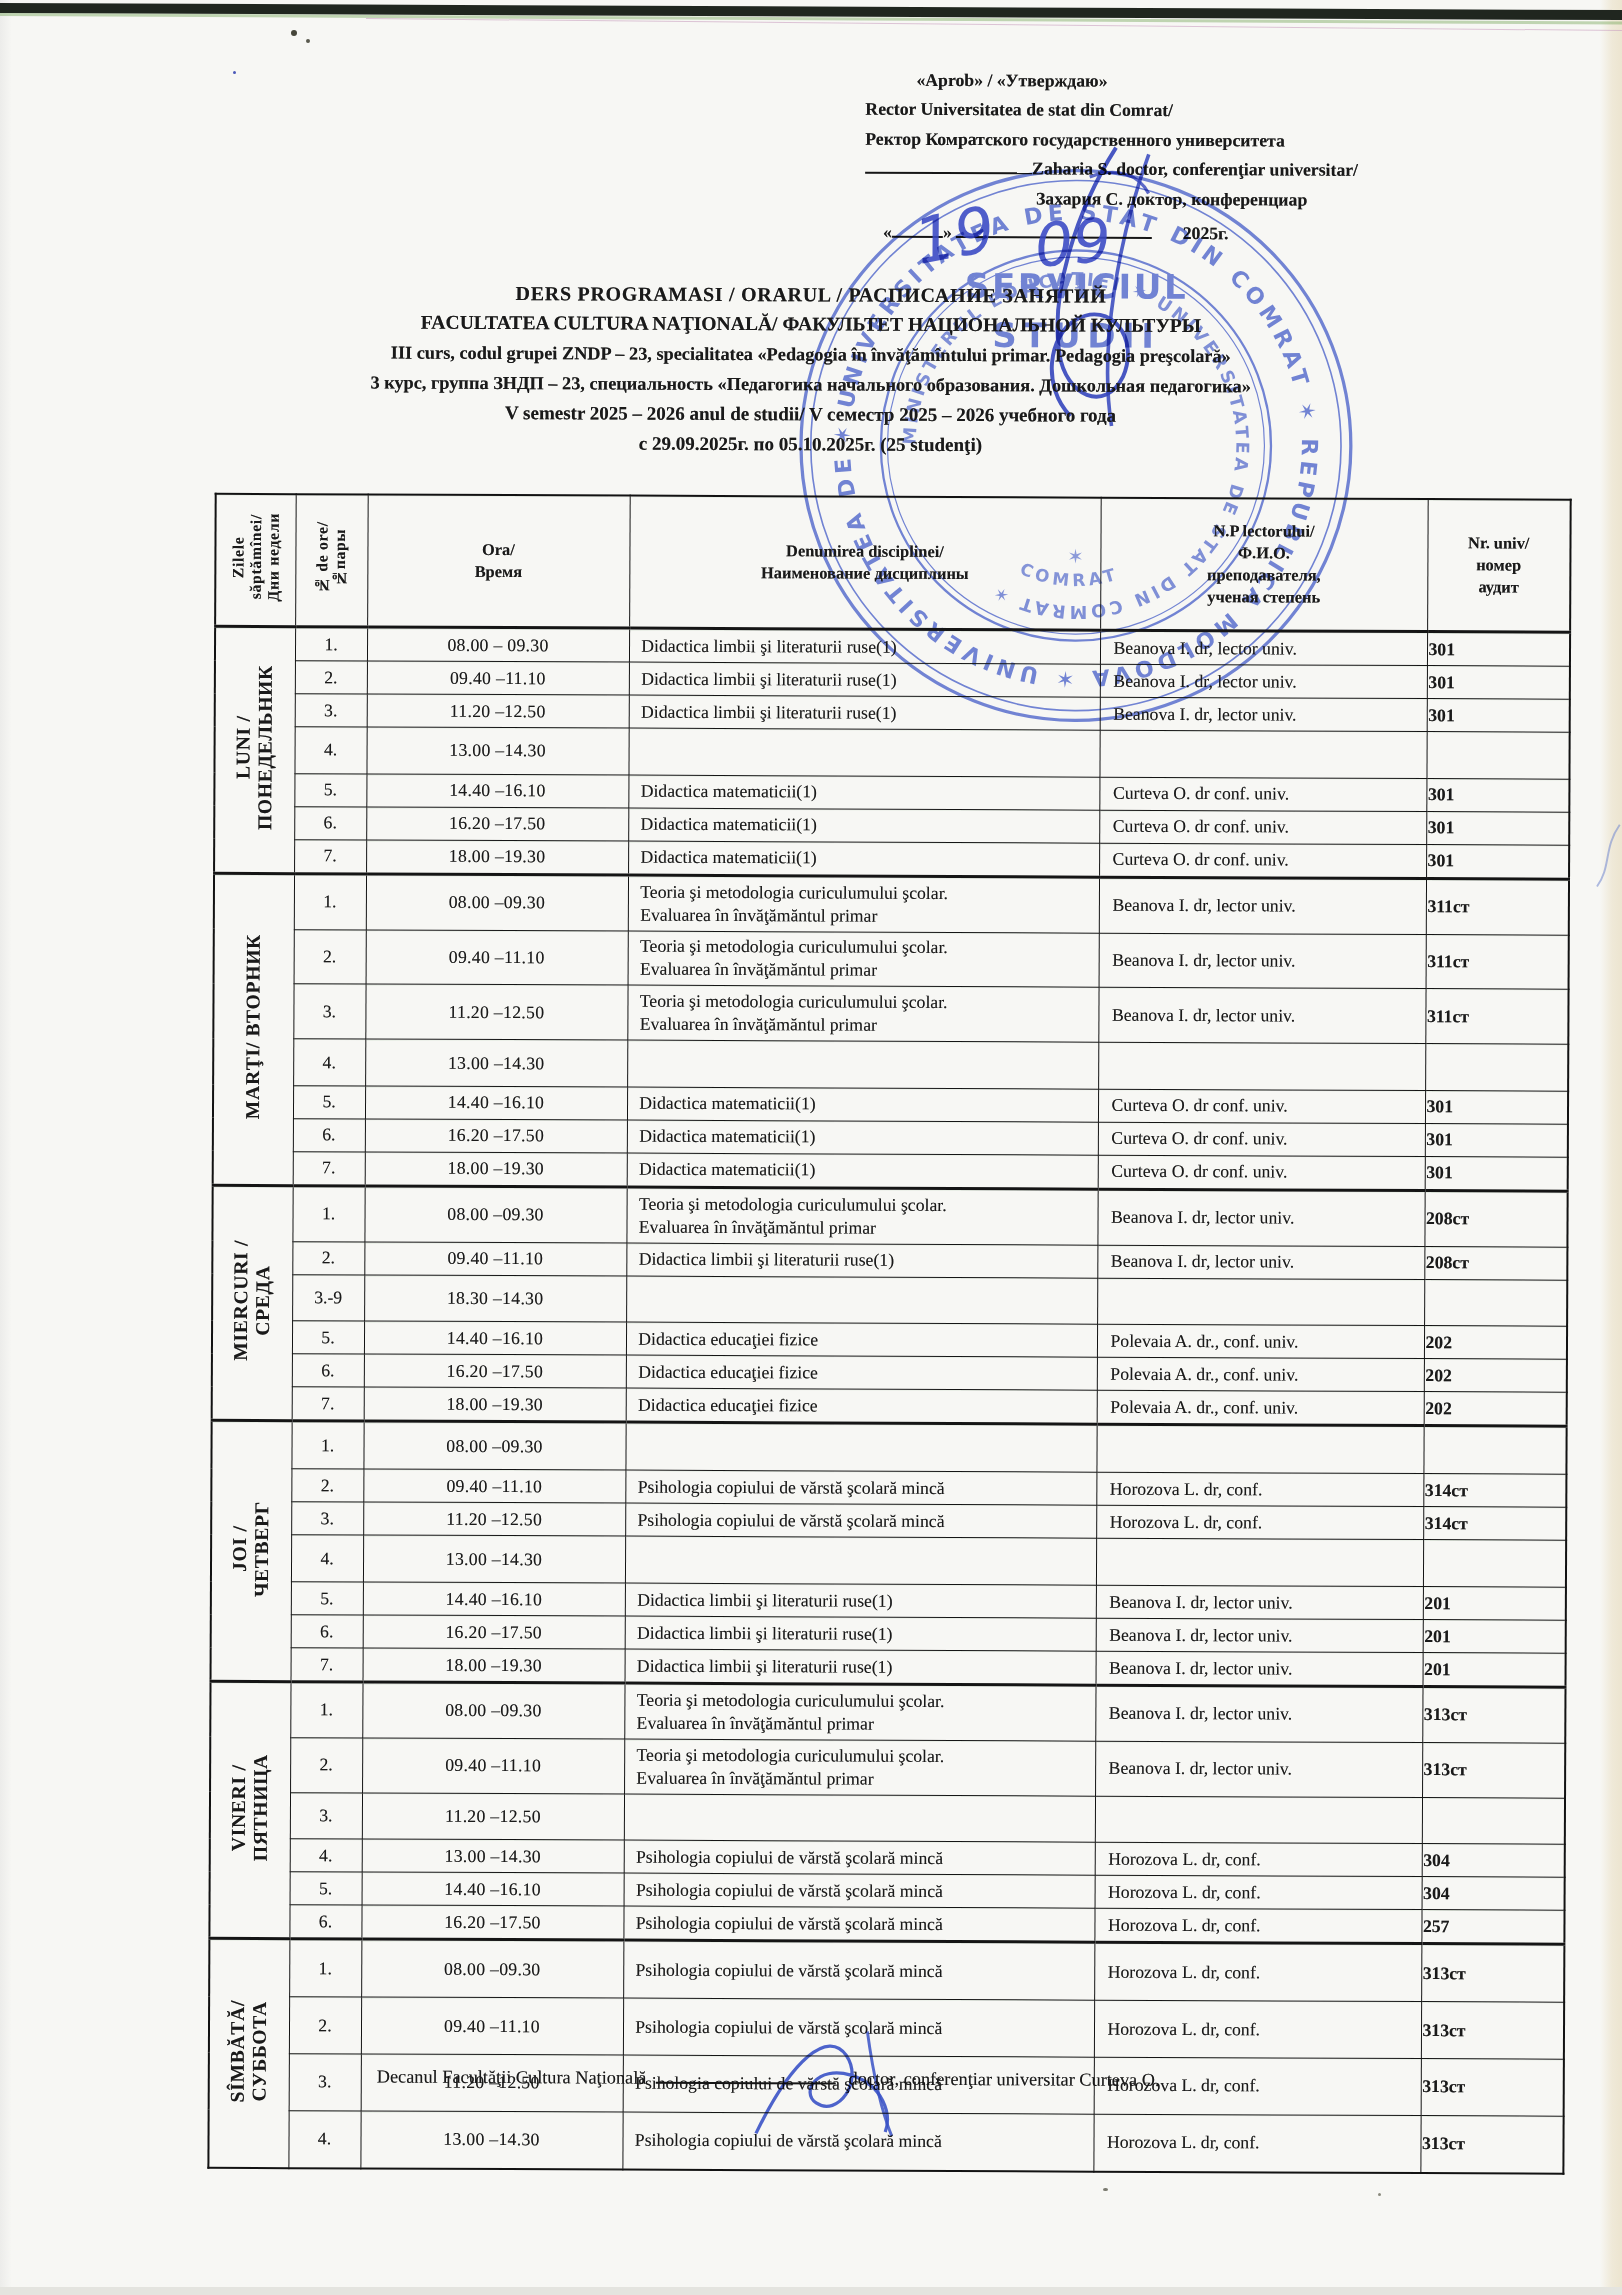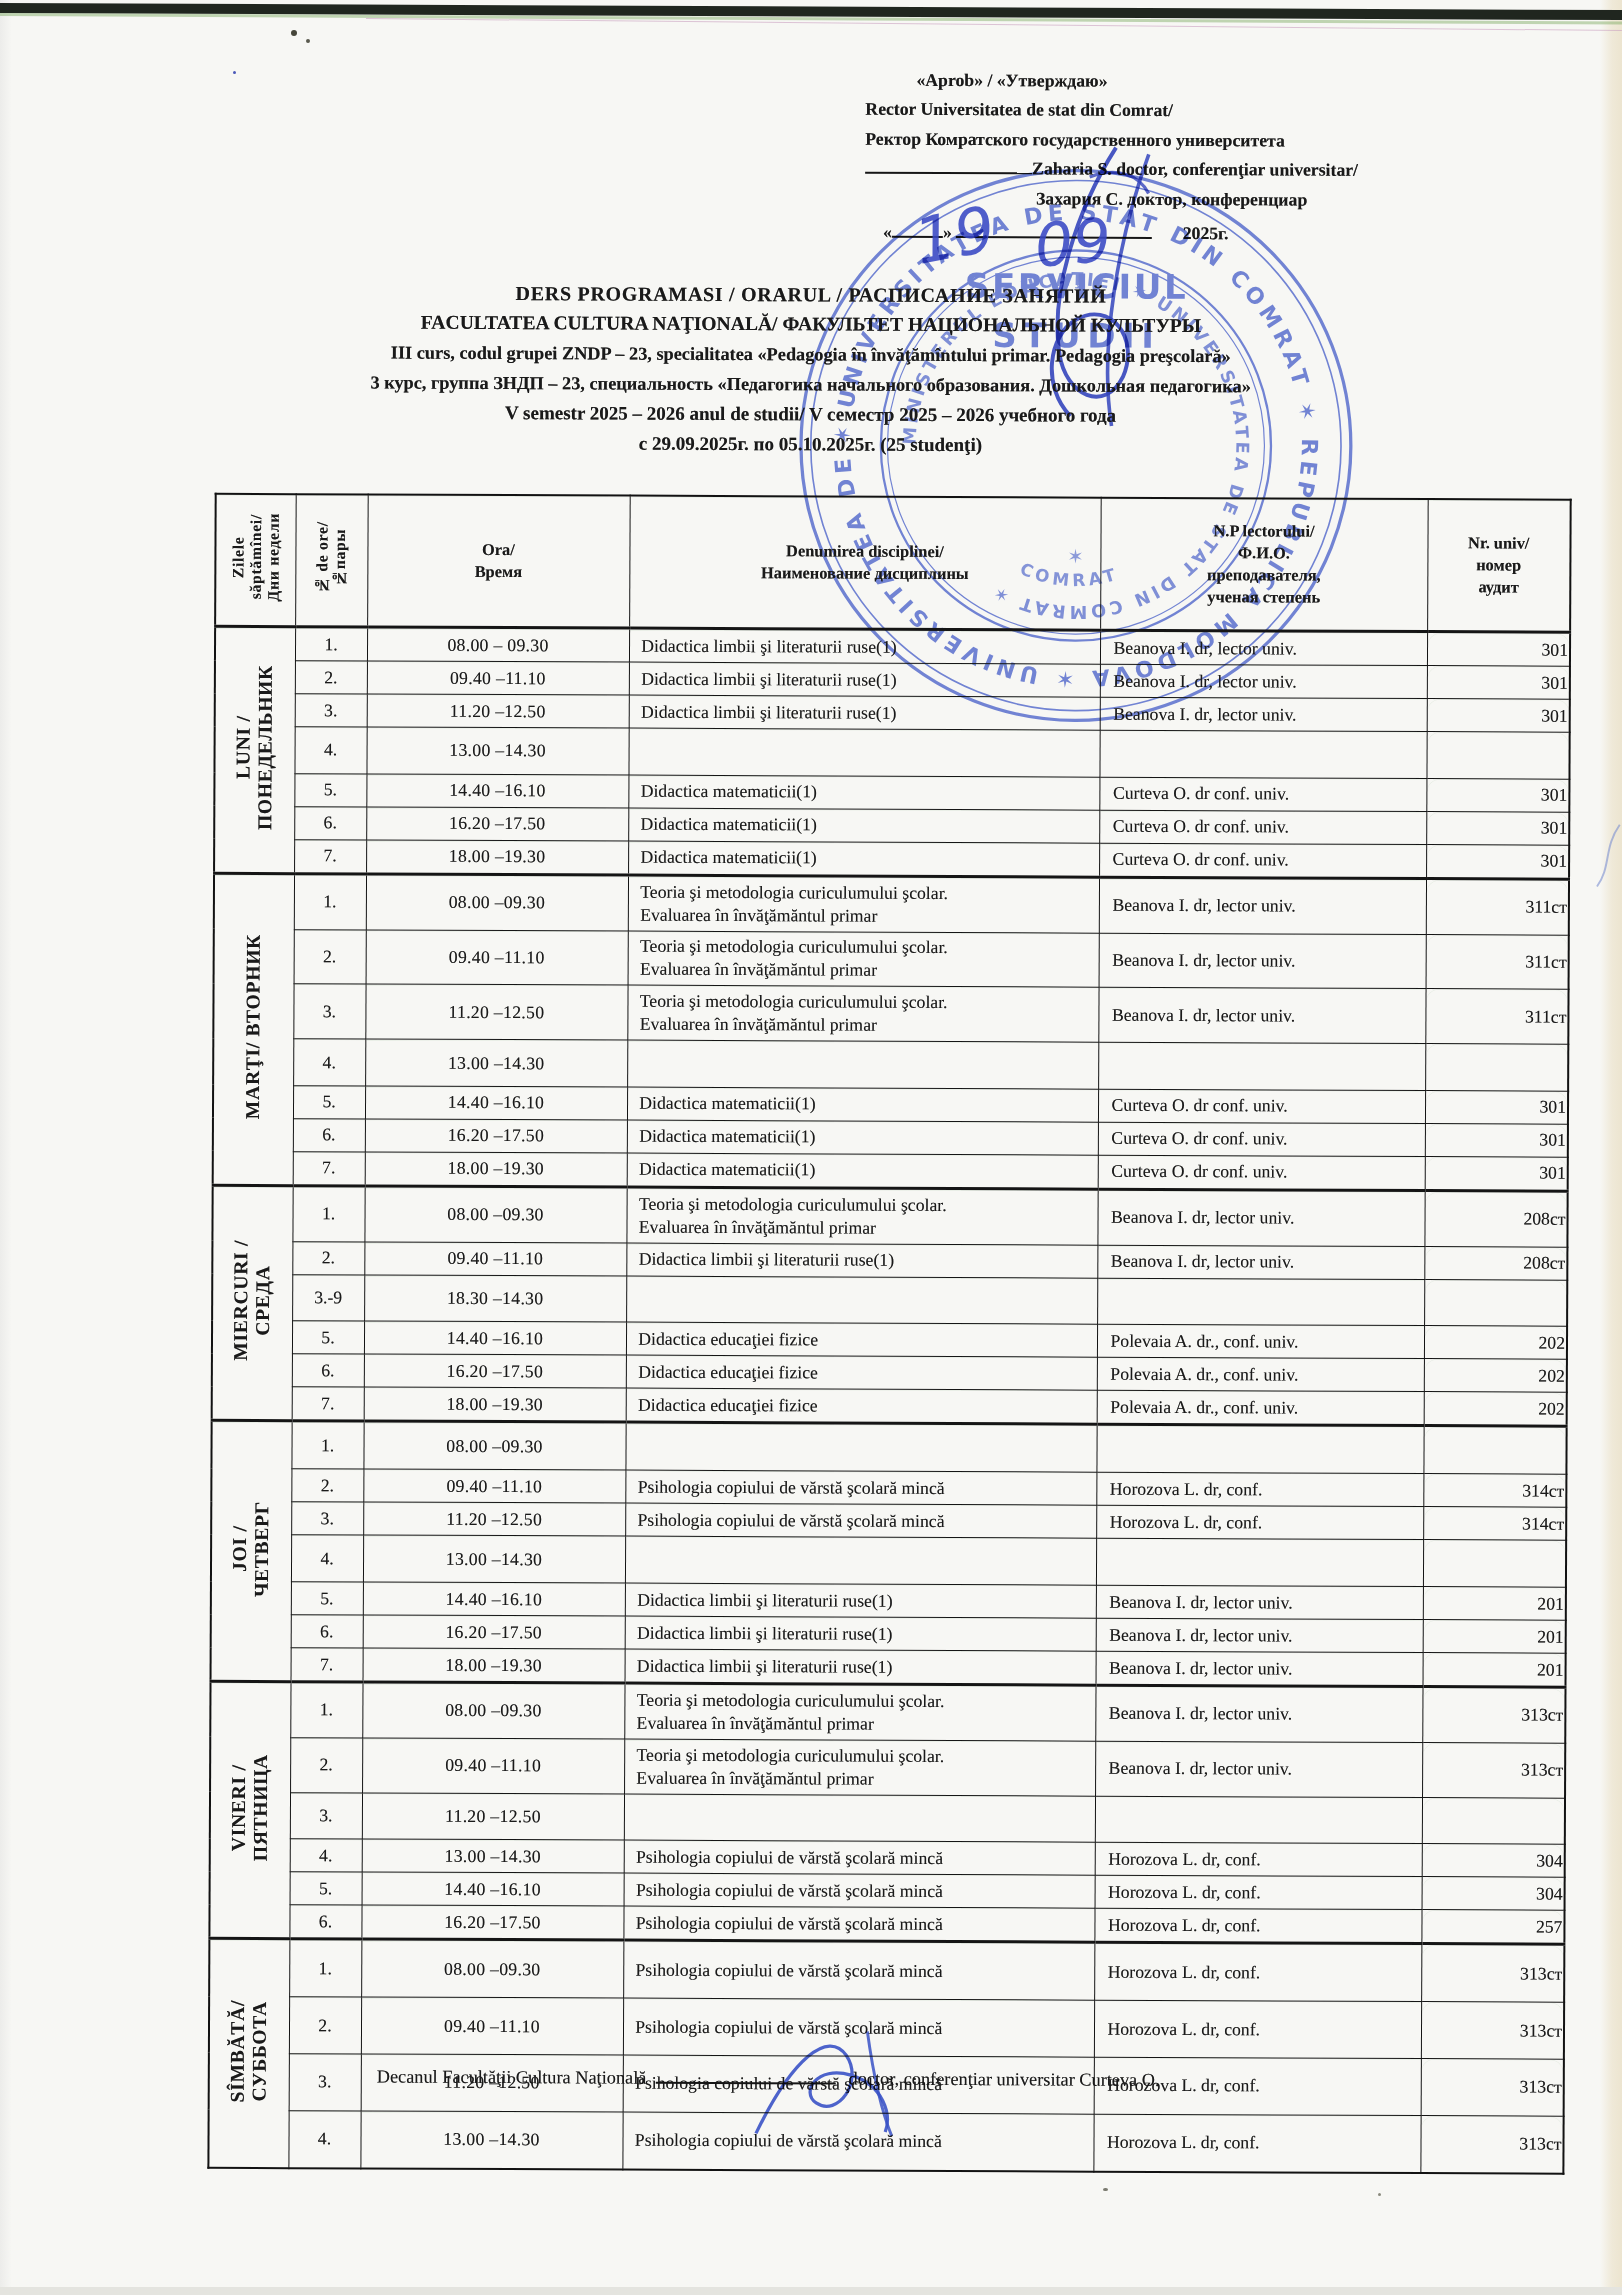--- a/index.html
+++ b/index.html
@@ -58,21 +58,21 @@
   table.sched col.c4{width:327px;} table.sched col.c5{width:143px;}
   table.sched th,table.sched td{border:1.6px solid #151515;box-shadow:inset 0 0.7px 0 rgba(70,140,70,.10);}
   table.sched{border:2.6px solid #121212;}
   thead th{height:128px;font-size:16.4px;font-weight:700;text-align:center;vertical-align:middle;line-height:1.35;white-space:pre-line;text-shadow:0 0 0.3px rgba(0,0,0,.45);}
   thead th{border-bottom-width:2.6px;}
   td{font-size:17.7px;vertical-align:middle;text-shadow:0 0 0.3px rgba(0,0,0,.4);}
   td.c-pair{text-align:center;height:30px;}
   td.c-time{text-align:center;letter-spacing:0.3px;}
   td.c-discipline{text-align:left;padding:3.9px 6.5px 3.9px 11.8px;line-height:1.3;white-space:pre-line;}
   td.c-lecturer{text-align:left;padding-left:13px;}
-  td.c-room{text-align:right;font-weight:400;border-radius:12px;}
+  td.c-room{text-align:left;font-weight:700;}
   tr.day-first td{border-top-width:3.3px;}
   tr.h58 td{height:38px;}
   tr.h74 td{height:48px;}
   td.day-cell{text-align:center;vertical-align:middle;}
   .vtext{display:inline-block;writing-mode:vertical-rl;transform:rotate(180deg);white-space:pre-line;text-align:center;line-height:1.12;font-weight:700;letter-spacing:0.7px;}
   td.day-cell .vtext{font-size:19.6px;}
   th .vtext{font-size:15.7px;font-weight:700;}
 
   
   .footer{position:absolute;left:385px;top:2066px;font-size:18.3px;white-space:nowrap;text-shadow:0 0 0.3px rgba(0,0,0,.45);}

